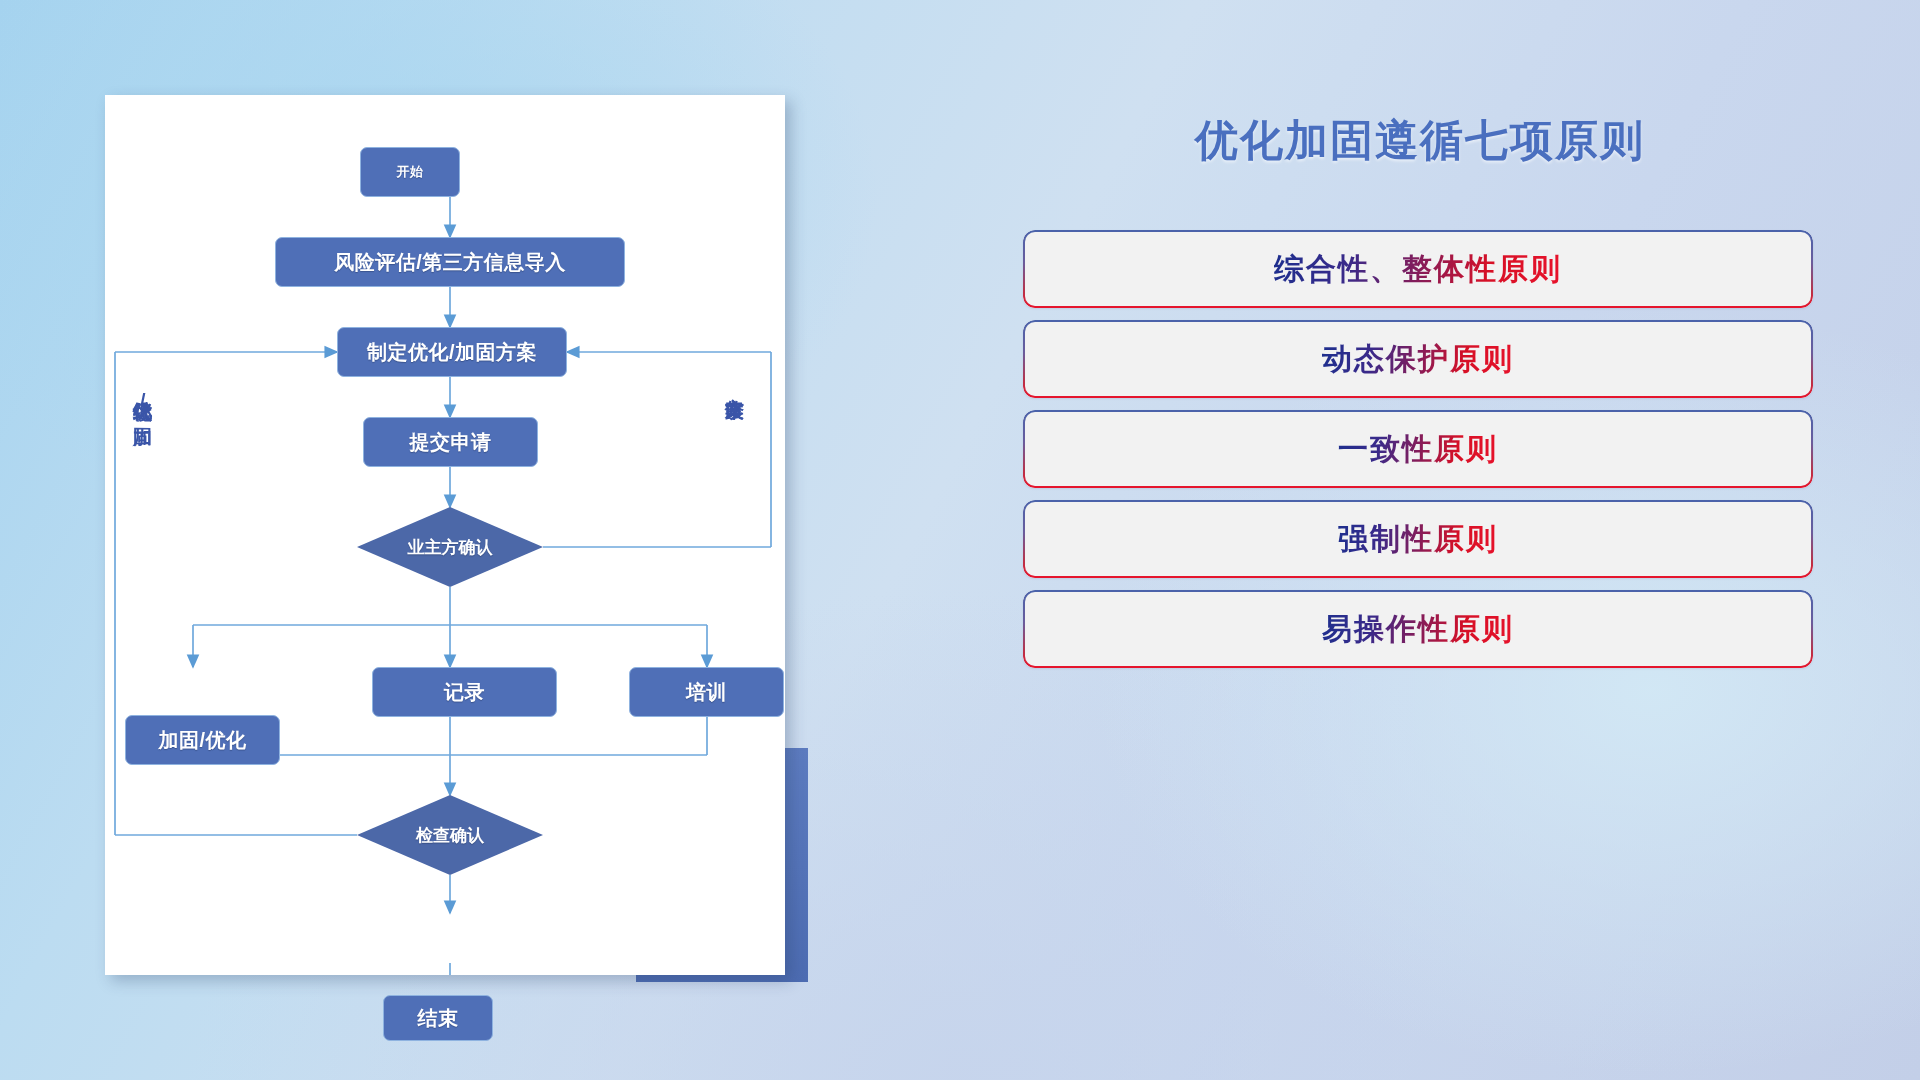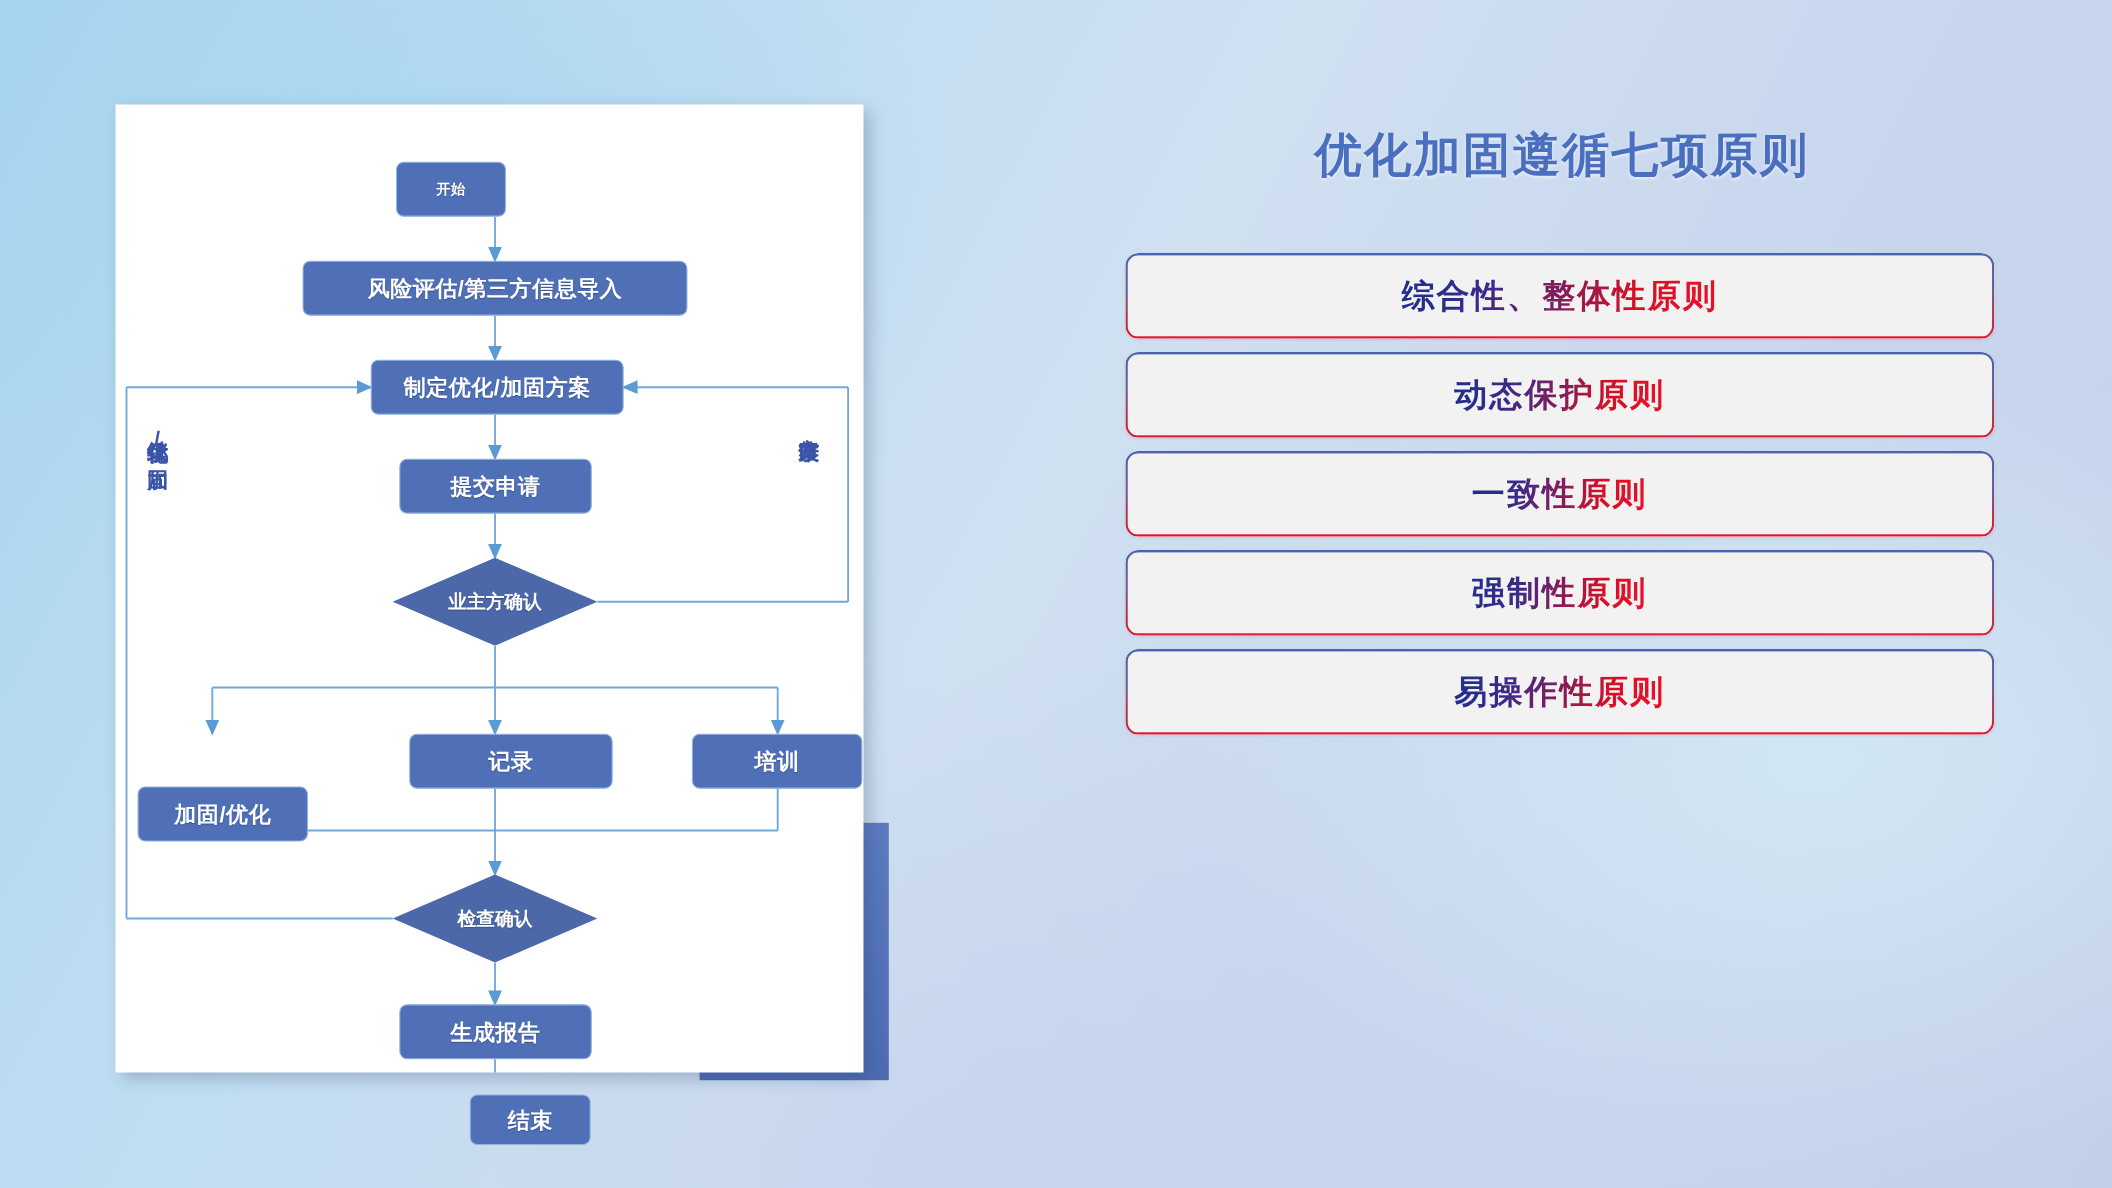--- a/index.html
+++ b/index.html
@@ -168,25 +168,22 @@
       </div>
 
       <div class="node" style="left:524px; top:572px; width:155px; height:50px; font-size:20px;">
         <span>培训</span>
       </div>
 
       <div class="diamond" style="left:252px; top:700px; width:186px; height:80px; font-size:17px;">
         <span>检查确认</span>
       </div>
 
-      <div class="node" style="left:258px; top:818px; width:175px; height:50px; font-size:20px;">
-        <span>生成报告</span>
-      </div>
-
-      <div class="node" style="left:278px; top:900px; width:110px; height:46px; font-size:20px;margin-left:44px;">
+
+      <div class="node" style="left:278px; top:900px; width:110px; height:46px; font-size:20px;">
         <span>结束</span>
       </div>
 
       <div class="vlabel" style="left:28px; top:290px; font-size:19px;">继续优化/加固</div>
 
       <div class="vlabel" style="left:620px; top:288px; font-size:19px;">方案修改</div>
 
     </div>
   </div>
 

